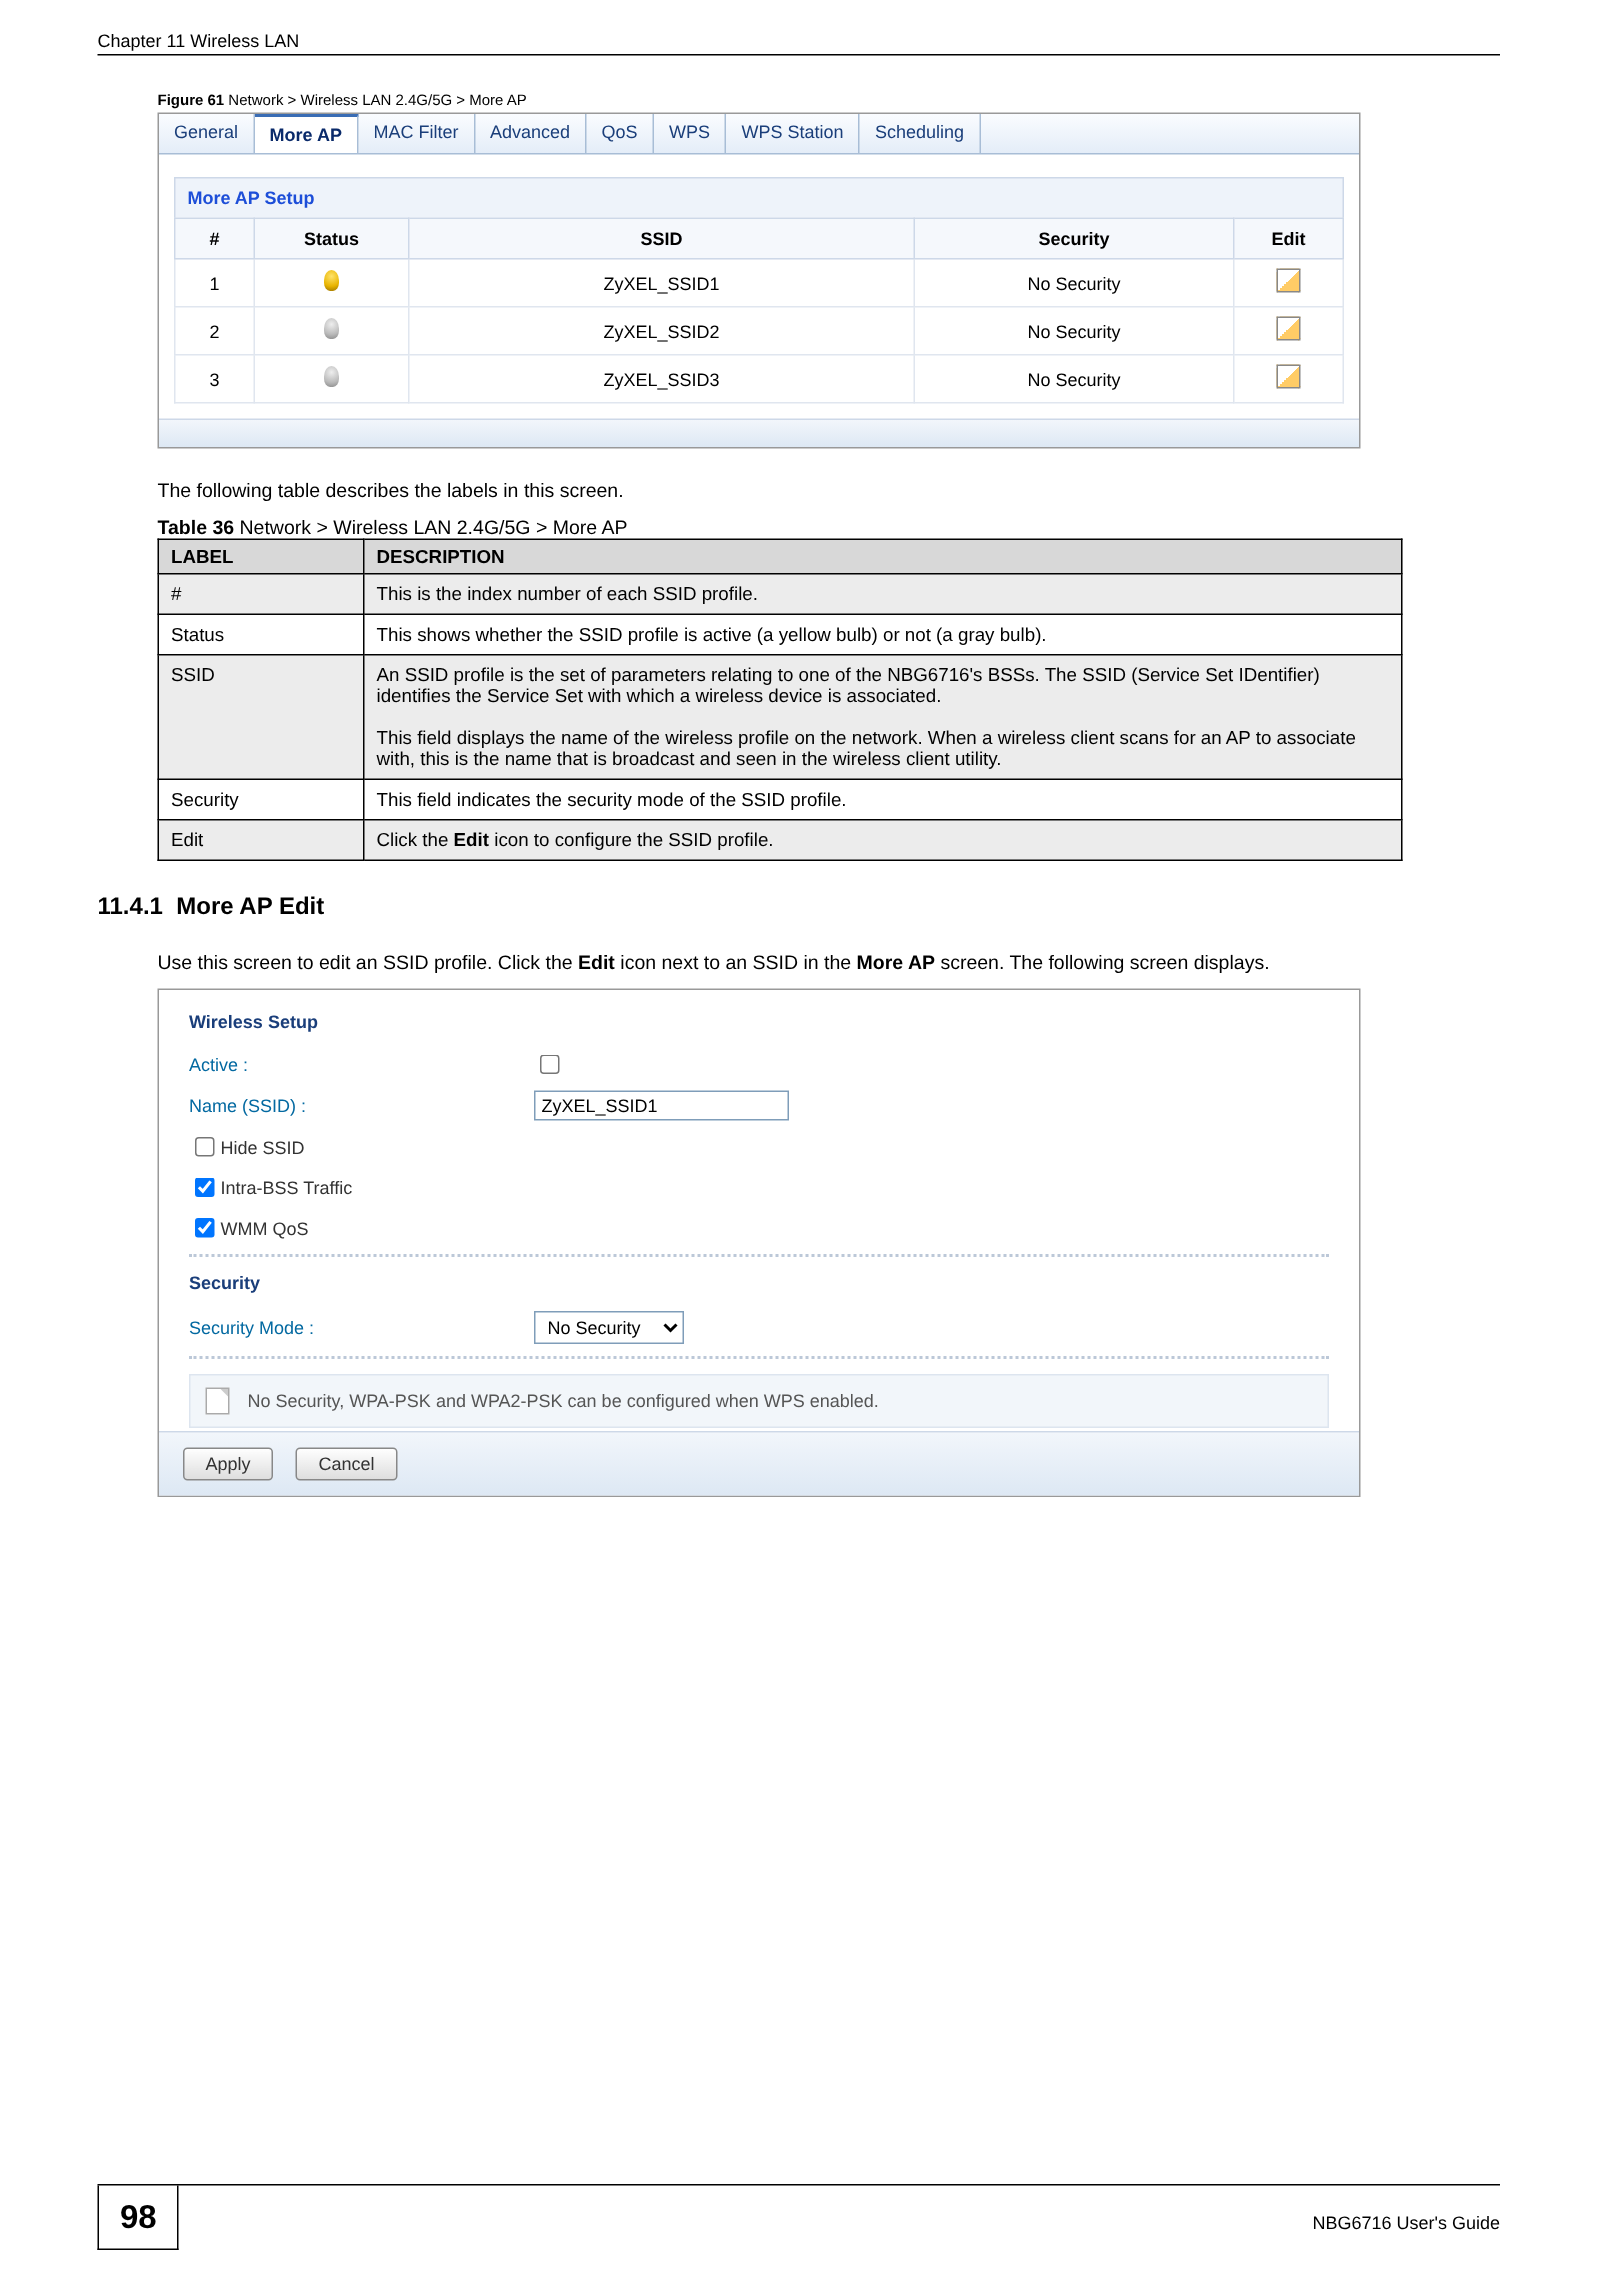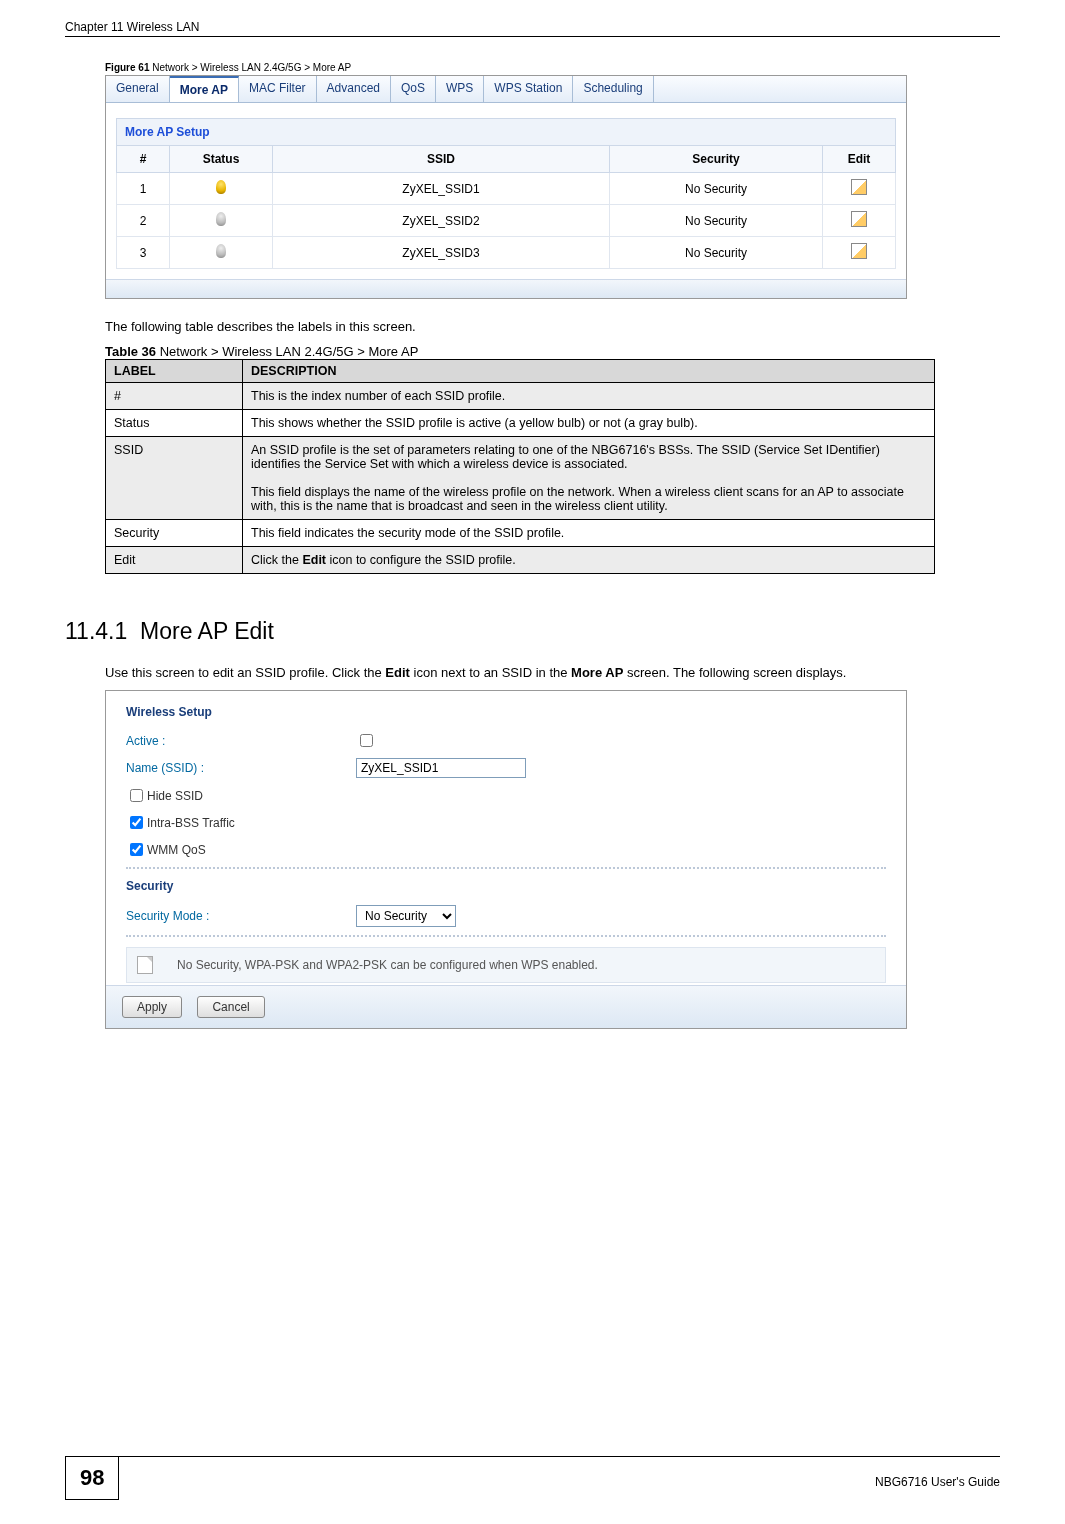--- a/index.html
+++ b/index.html
@@ -126,23 +126,23 @@
   }
   table.desc-table td {
     padding: 6px 8px;
     border: 1px solid #000;
     vertical-align: top;
   }
   table.desc-table tr:nth-child(even) td { background: #ececec; }
   table.desc-table tr:nth-child(odd) td { background: #fff; }
   .heading-2 {
     font-family: Arial, sans-serif;
-    font-size: 23px;
-    font-weight: normal;
-    margin: 44px 0 10px 0;
+    font-size: 16px;
+    font-weight: bold;
+    margin: 22px 0 10px 0;
   }
   .screenshot2 {
     margin-left: 40px;
     width: 800px;
     border: 1px solid #999;
     background: #fff;
     font-family: Arial, sans-serif;
     font-size: 12px;
     color: #333;
   }
@@ -160,21 +160,21 @@
   .ws-checkbox { margin-right: 4px; }
   .ws-dotted { border-top: 2px dotted #bcc8d8; margin: 6px 0 10px 0; }
   .ws-note {
     background: #f2f6fa;
     border: 1px solid #dde5ef;
     padding: 8px 10px;
     margin-top: 8px;
     color: #555;
     display: flex;
     align-items: center;
-    gap: 24px;
+    gap: 12px;
   }
   .note-icon {
     display: inline-block;
     width: 14px; height: 16px;
     border: 1px solid #aaa;
     background: #fff;
     position: relative;
   }
   .note-icon:after {
     content:"";

